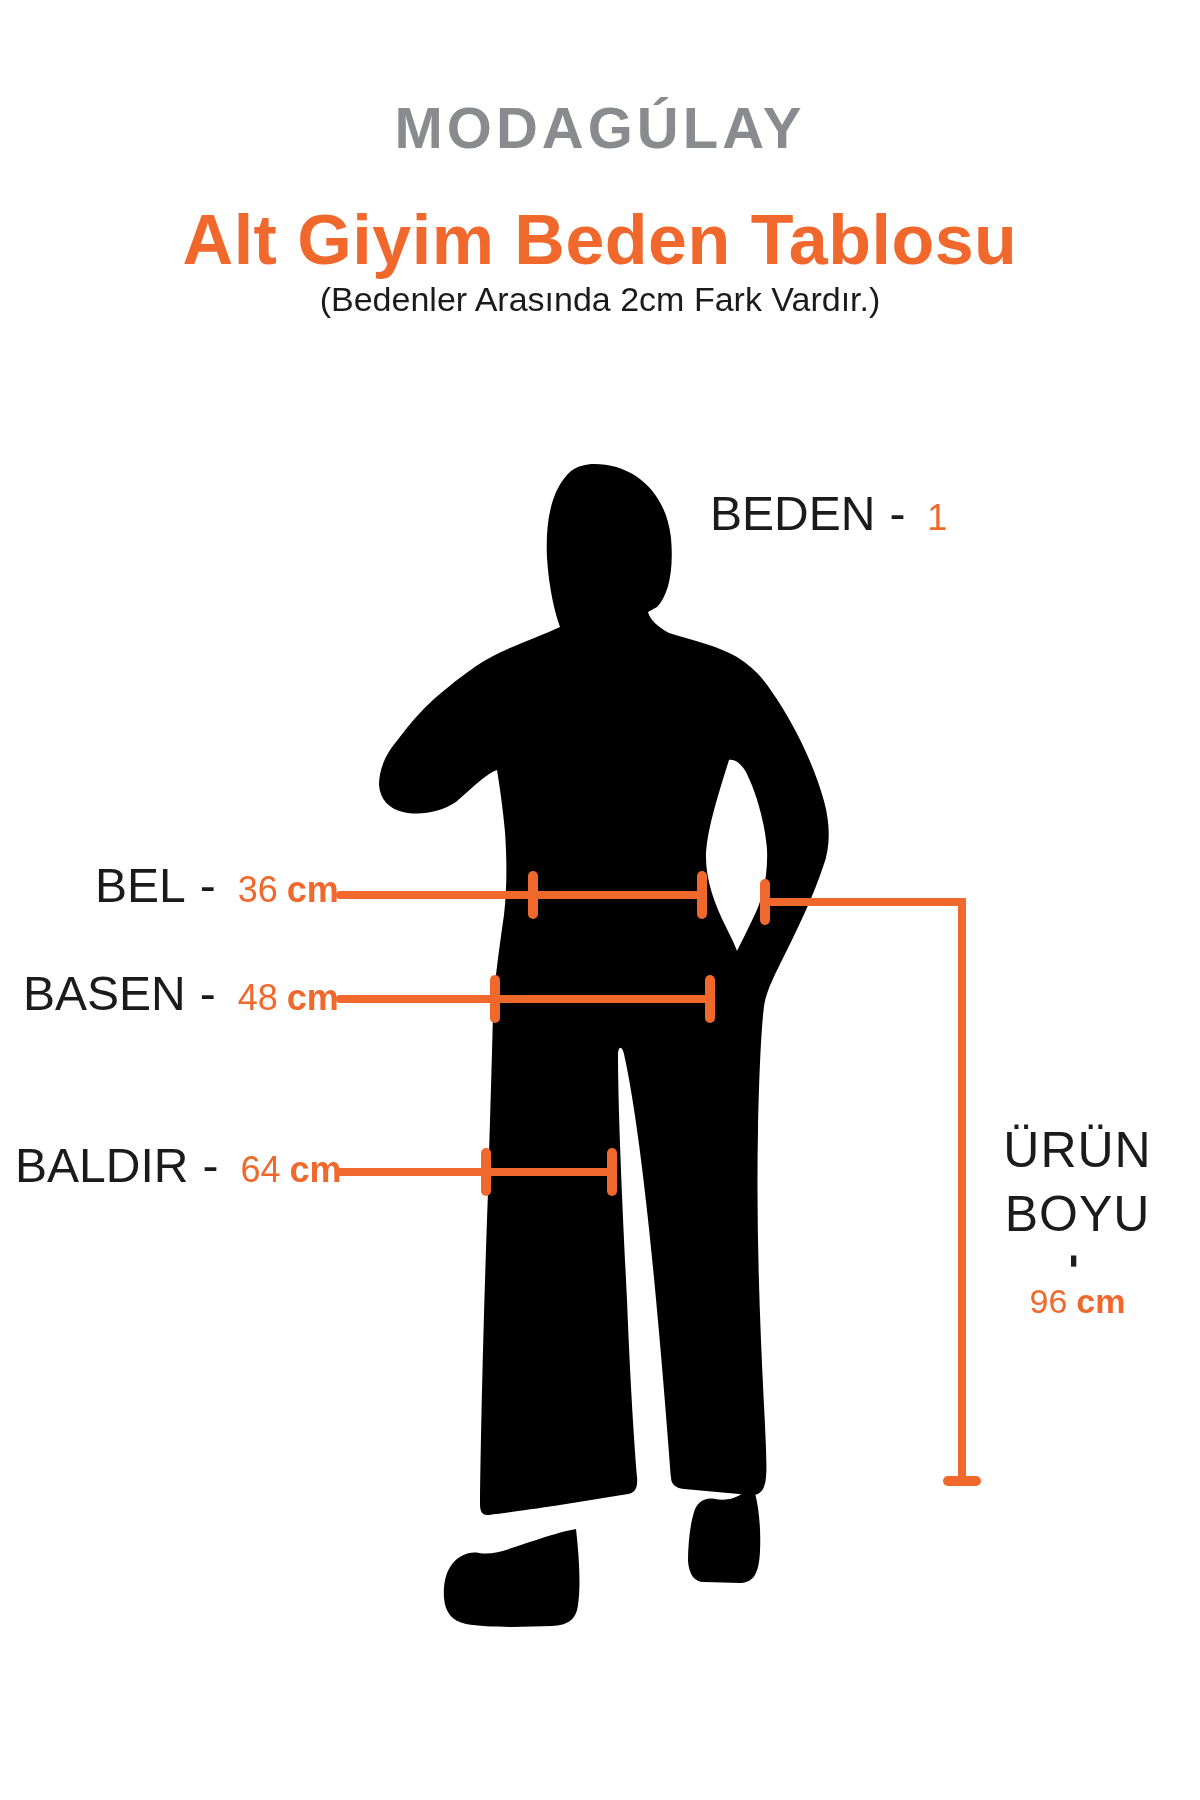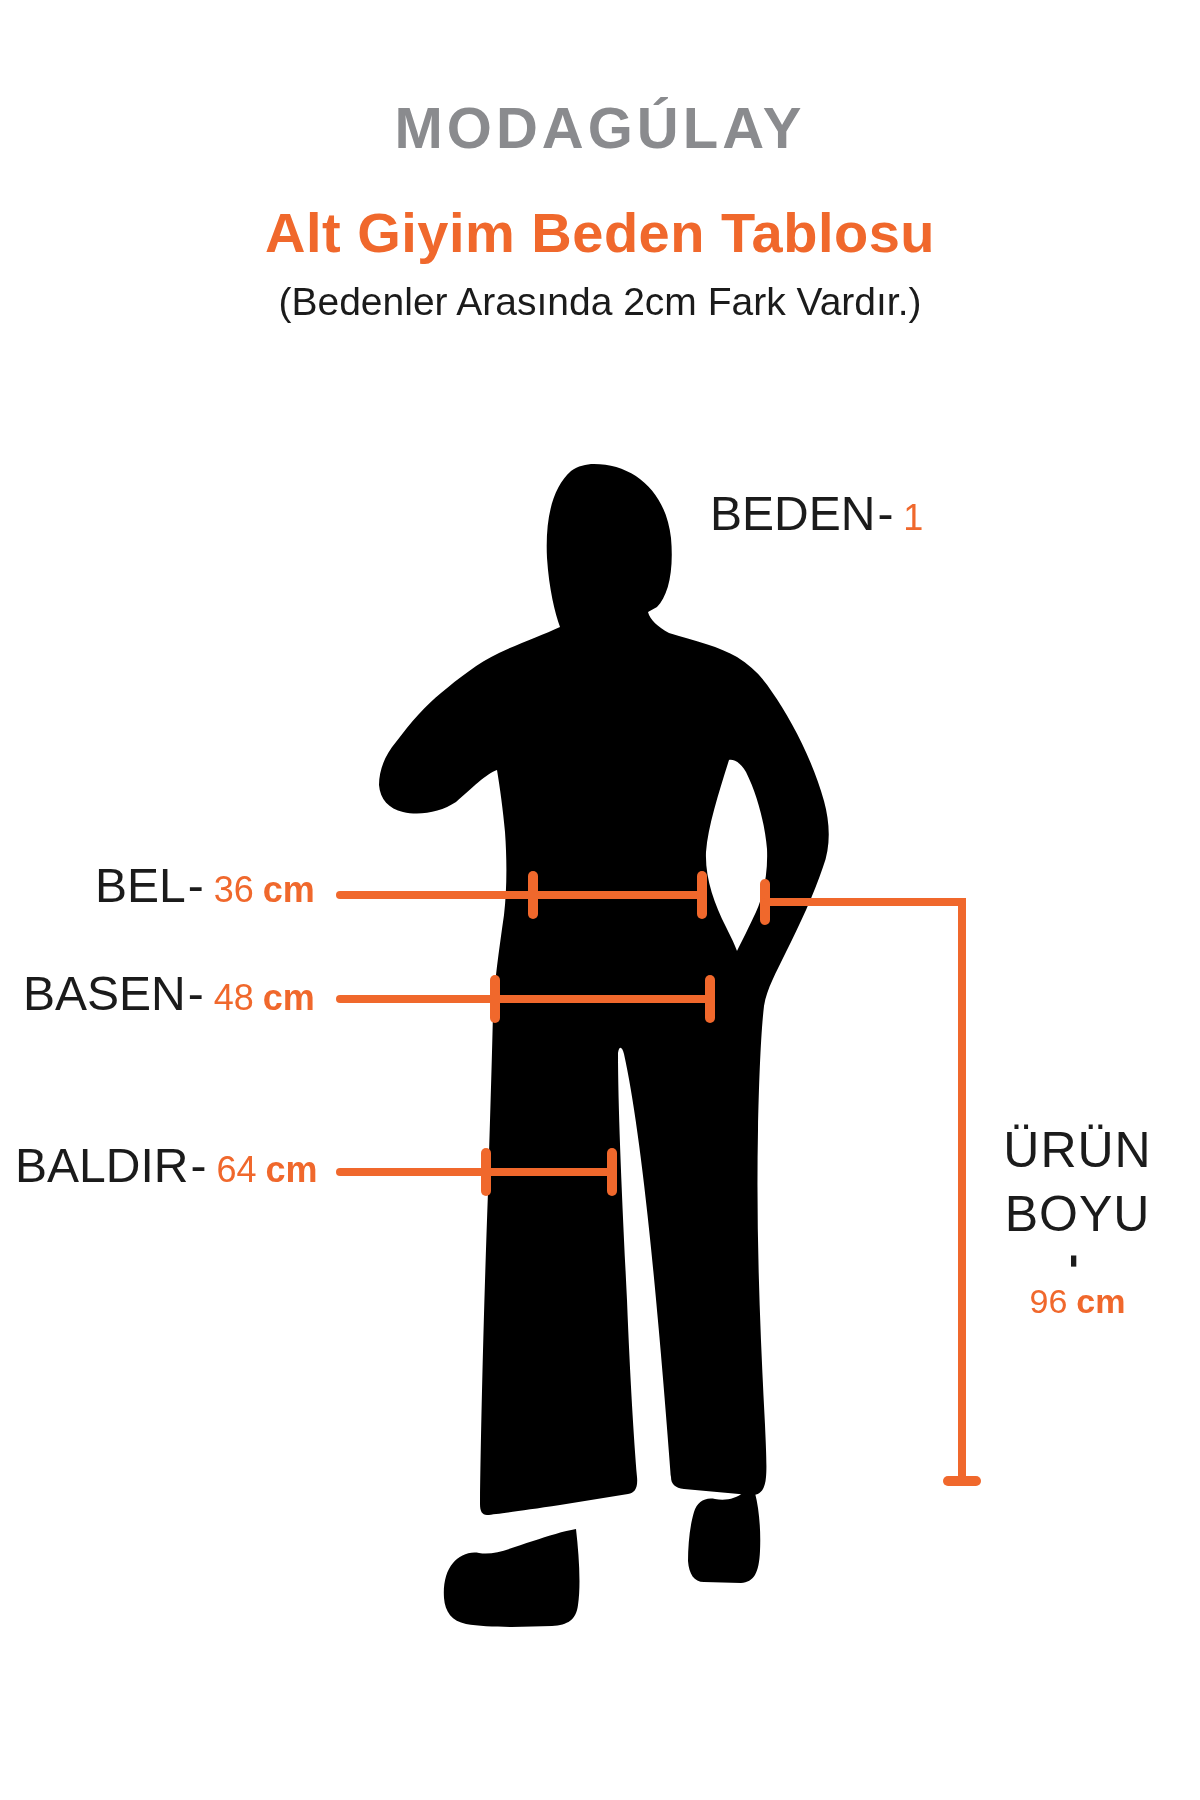--- a/index.html
+++ b/index.html
@@ -10,36 +10,36 @@
     color:var(--text-black,#1b1b1b);
   }
   
   .logo{
     position:absolute;top:94px;left:0;width:100%;text-align:center;
     font-size:58px;font-weight:bold;letter-spacing:4px;
     color:var(--logo-gray,#8a8b8e);
   }
   .title{
     position:absolute;top:200px;left:0;width:100%;text-align:center;margin:0;
-    font-size:56px;font-weight:bold;letter-spacing:0.5px;
+    font-size:70px;font-weight:bold;letter-spacing:0.5px;
     color:var(--accent-orange,#f0682c);
   }
   .subtitle{
     position:absolute;top:280px;left:0;width:100%;text-align:center;
-    font-size:39px;color:var(--text-black,#1b1b1b);
+    font-size:34px;color:var(--text-black,#1b1b1b);
   }
   
   .figure-svg{position:absolute;left:0;top:0;width:1200px;height:1800px;}
   .sil{fill:var(--silhouette-black,#000);}
   .gap{fill:var(--background,#fff);}
   .mline{stroke:var(--accent-orange,#f0682c);stroke-width:8;stroke-linecap:round;fill:none;}
   .mtick{stroke:var(--accent-orange,#f0682c);stroke-width:10;stroke-linecap:round;fill:none;}
   
   .mrow{
-    position:absolute;display:flex;align-items:baseline;column-gap:2px;
+    position:absolute;display:flex;align-items:baseline;column-gap:14px;
     font-size:48px;line-height:1.15;white-space:nowrap;color:var(--text-black,#1b1b1b);
   }
   .mrow .sep{font-size:48px;}
   .mval{
     display:flex;align-items:baseline;column-gap:9px;margin-left:8px;
     font-size:36px;color:var(--accent-orange,#f0682c);
   }
   .mval .unit{font-weight:bold;}
   #row-beden{left:710px;top:486px;}
   #row-bel{left:95px;top:858px;}

